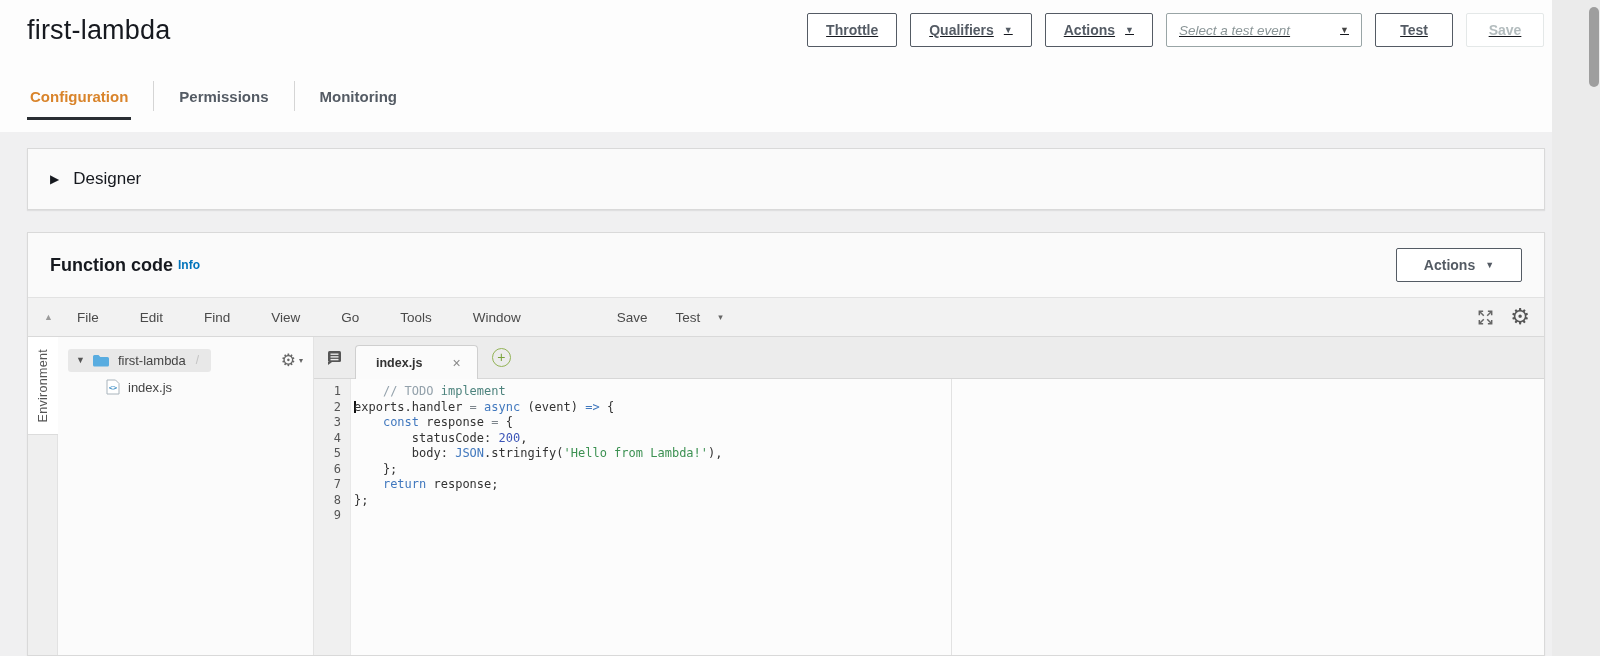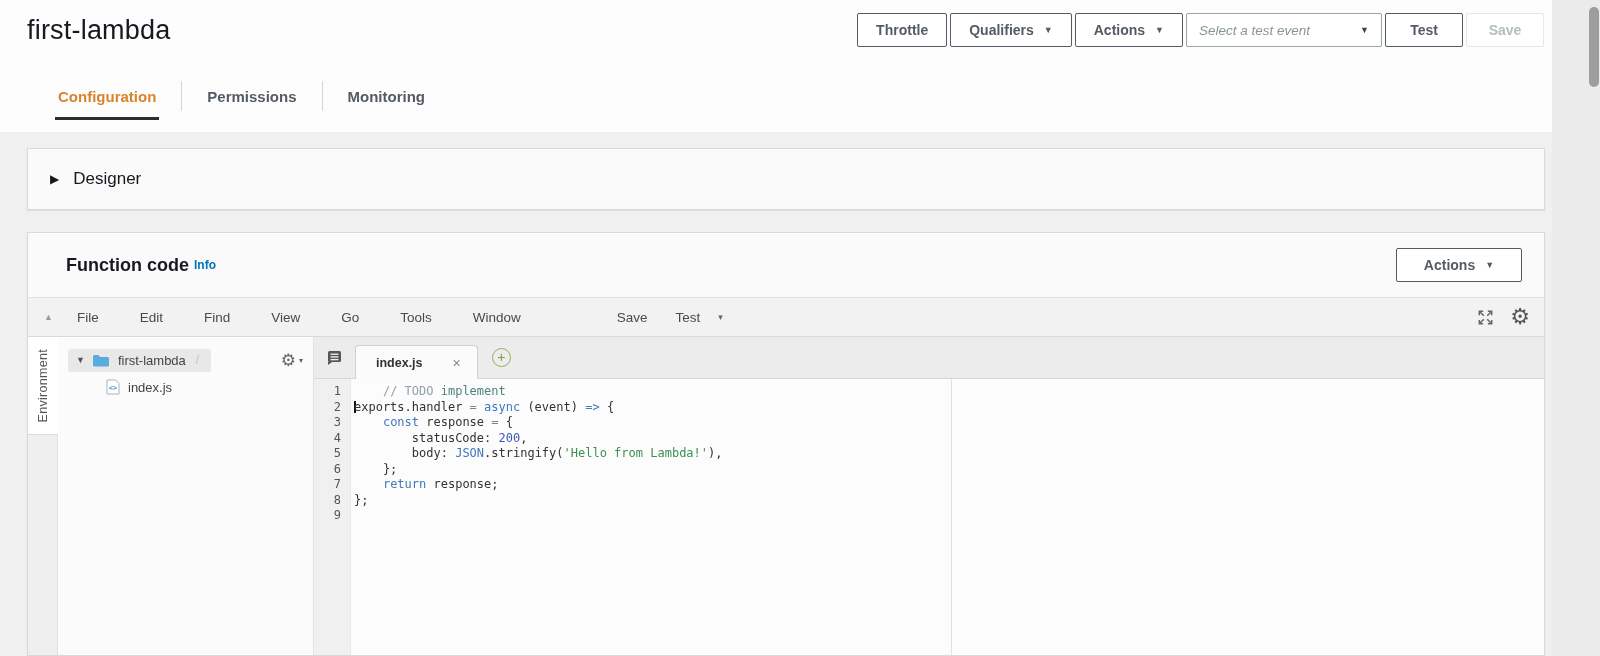--- a/index.html
+++ b/index.html
@@ -5,48 +5,48 @@
   * { margin:0; padding:0; box-sizing:border-box; }
   html,body { width:1600px; height:656px; overflow:hidden; background:#ebebeb;
               font-family:"Liberation Sans", sans-serif; color:#16191f; }
   .page { position:relative; width:1600px; height:656px; }
   .main { position:absolute; left:0; top:0; width:1552px; height:656px; background:#fdfdfd; }
 
   
   .header { height:60px; display:flex; align-items:center; padding:0 8px 0 27px; background:#fdfdfd; }
   .page-title { font-size:27px; font-weight:400; color:#16191f; letter-spacing:.2px; }
   .header-spacer { flex:1; }
-  .hbtns { display:flex; align-items:center; gap:3px; }
+  .hbtns { display:flex; align-items:center; gap:13px;text-decoration:underline; }
   .btn { height:34px; display:flex; align-items:center; justify-content:center; gap:10px;
          background:#fff; border:1px solid #545b64; border-radius:2px;
          font-size:14px; font-weight:bold; color:#545b64; padding:0 18px; cursor:pointer; }
   .btn .caret { font-size:9px; color:#545b64; }
   .btn-disabled { border:1px solid #e4e8e8; color:#b3bcbe; }
   .select { height:34px; min-width:196px; display:flex; align-items:center; justify-content:space-between;
             background:#fff; border:1px solid #99a5a6; border-radius:2px; padding:0 12px; cursor:pointer; }
   .select .ph { font-size:13.5px; font-style:italic; color:#8a9597; }
   .select .caret { font-size:9px; color:#444; margin-left:24px; }
 
   
   .tabs-row { height:72px; display:flex; align-items:center; padding-left:27px; background:#fdfdfd; }
   .tab { position:relative; height:100%; display:flex; align-items:center; padding:0 3px;
          font-size:15px; font-weight:bold; color:#545b64; cursor:pointer; }
-  .tab.active { color:#d9842b;margin-left:28px; }
+  .tab.active { color:#d9842b; }
   .tab.active::after { content:""; position:absolute; left:0; right:0; bottom:12px; height:3px; background:#2a2e33; }
   .tab-divider { width:1px; height:30px; background:#d5d5d5; margin:0 22px; }
 
   
   .content { height:524px; background:#f0f0f1; padding:16px 7px 0 27px; display:flex; flex-direction:column; }
   .panel { background:#fafafa; border:1px solid #d9d9d9; box-shadow:0 1px 1px rgba(0,0,0,.07); }
   .designer { height:62px; margin-bottom:22px; display:flex; align-items:center; padding:0 22px; }
   .designer .tri { font-size:12px; color:#16191f; margin-right:14px; }
   .designer .ttl { font-size:17px; font-weight:normal; }
   .fc-panel { flex:1; display:flex; flex-direction:column; overflow:hidden; }
   .fc-header { height:64px; display:flex; align-items:center; padding:0 22px; }
-  .fc-title { font-size:18px; font-weight:bold;margin-left:16px; }
+  .fc-title { font-size:18px; font-weight:bold; }
   .info-link { font-size:12px; font-weight:bold; color:#0073bb; margin-left:5px; cursor:pointer; }
   .fc-actions { margin-left:auto; min-width:126px; }
 
   
   .menubar { height:40px; background:#f2f2f2; border-top:1px solid #e2e2e2; border-bottom:1px solid #d9d9d9;
              display:flex; align-items:center; padding:0 14px 0 16px; font-size:13.5px; color:#4a4a4a; }
   .collapse-tri { font-size:9px; color:#9a9a9a; margin-right:24px; cursor:pointer; }
   .menu-items { display:flex; gap:41px; }
   .menu-item { cursor:pointer; }
   .mb-save { margin-left:96px; cursor:pointer; }

